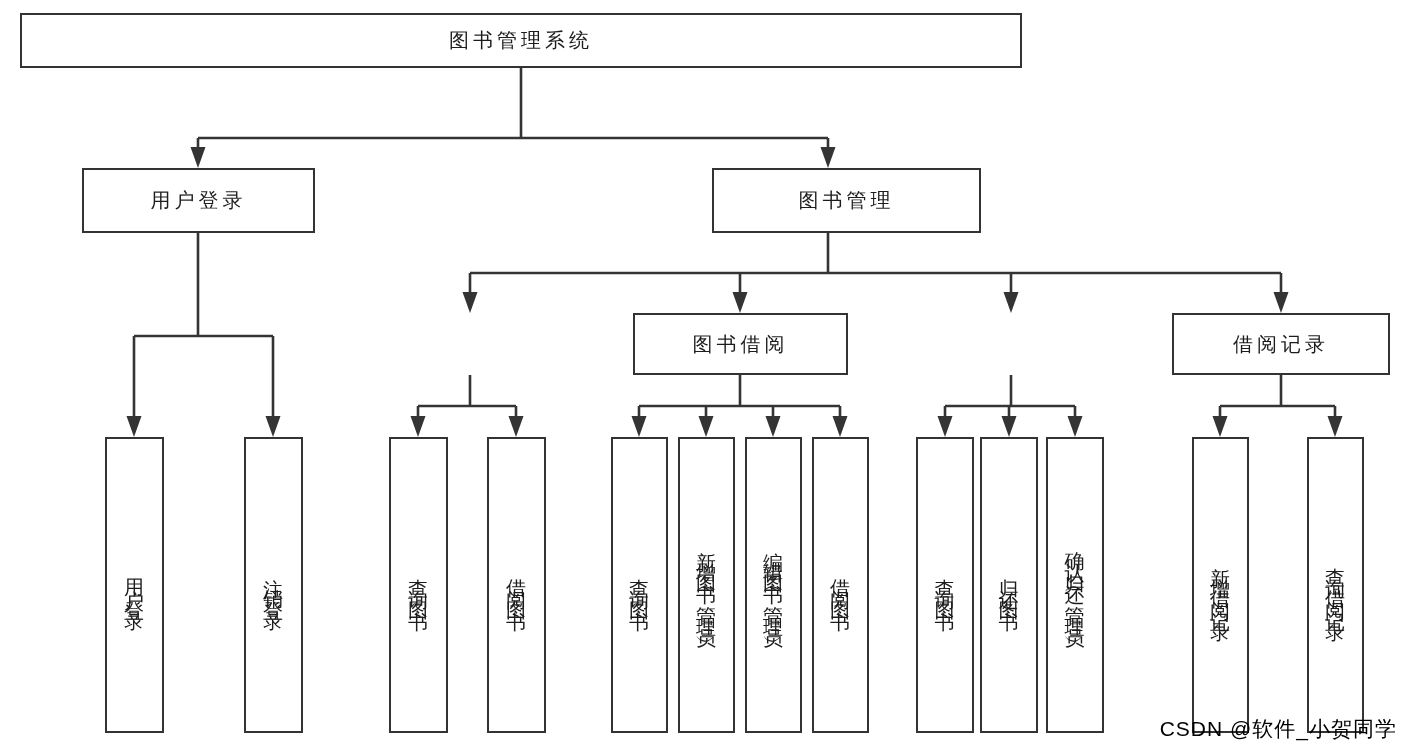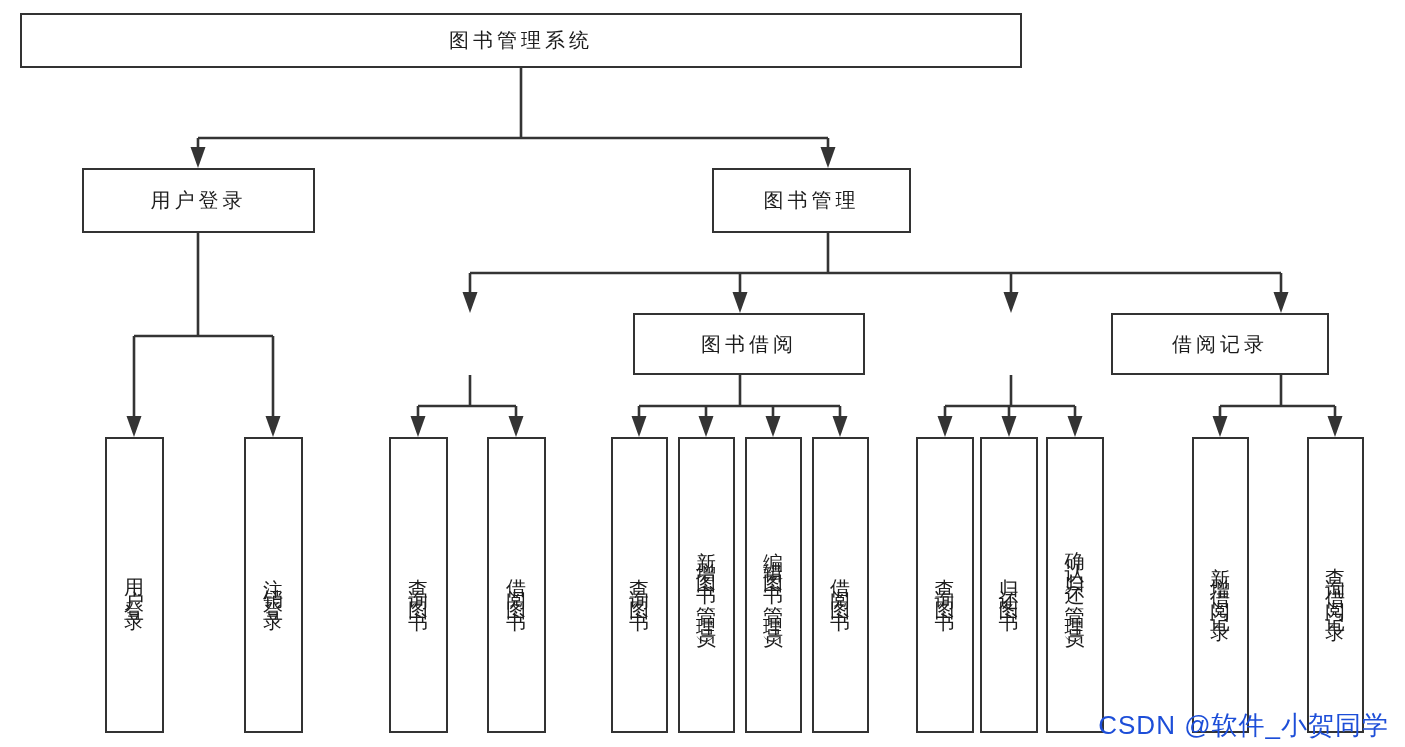--- a/index.html
+++ b/index.html
@@ -29,24 +29,24 @@
     writing-mode:vertical-rl;
     text-orientation:mixed;
     font-size:20px;
     letter-spacing:11px;
     line-height:1;
     color:#1c1c1c;
     white-space:nowrap;
   }
   .watermark{
     position:absolute;
-    right:16px;
+    right:8px;
     bottom:4px;
-    font-size:26px;
-    color:#1d4ed8;
+    font-size:21px;
+    color:#000000;
     letter-spacing:1px;
     white-space:nowrap;
   }
 </style>
 </head>
 <body>
 
 <div class="canvas">
 
   <svg class="wires" viewBox="0 0 1405 747">
@@ -118,28 +118,28 @@
     </g>
   </svg>
 
   <div class="node" style="left:20px;top:13px;width:1002px;height:55px;">
     <span class="h-label">图书管理系统</span>
   </div>
 
   <div class="node" style="left:82px;top:168px;width:233px;height:65px;">
     <span class="h-label">用户登录</span>
   </div>
-  <div class="node" style="left:712px;top:168px;width:199px;height:65px;text-align:center;">
+  <div class="node" style="left:712px;top:168px;width:269px;height:65px;text-align:center;">
     <span class="h-label">图书管理</span>
   </div>
 
-  <div class="node" style="left:633px;top:313px;width:232px;height:62px;">
+  <div class="node" style="left:633px;top:313px;width:215px;height:62px;">
     <span class="h-label">图书借阅</span>
   </div>
-  <div class="node" style="left:1111px;top:313px;width:218px;height:62px;">
+  <div class="node" style="left:1172px;top:313px;width:218px;height:62px;">
     <span class="h-label">借阅记录</span>
   </div>
 
   <div class="node" style="left:105px;top:437px;width:59px;height:296px;">
     <span class="v-label">用户登录</span>
   </div>
   <div class="node" style="left:244px;top:437px;width:59px;height:296px;">
     <span class="v-label">注销登录</span>
   </div>
 

